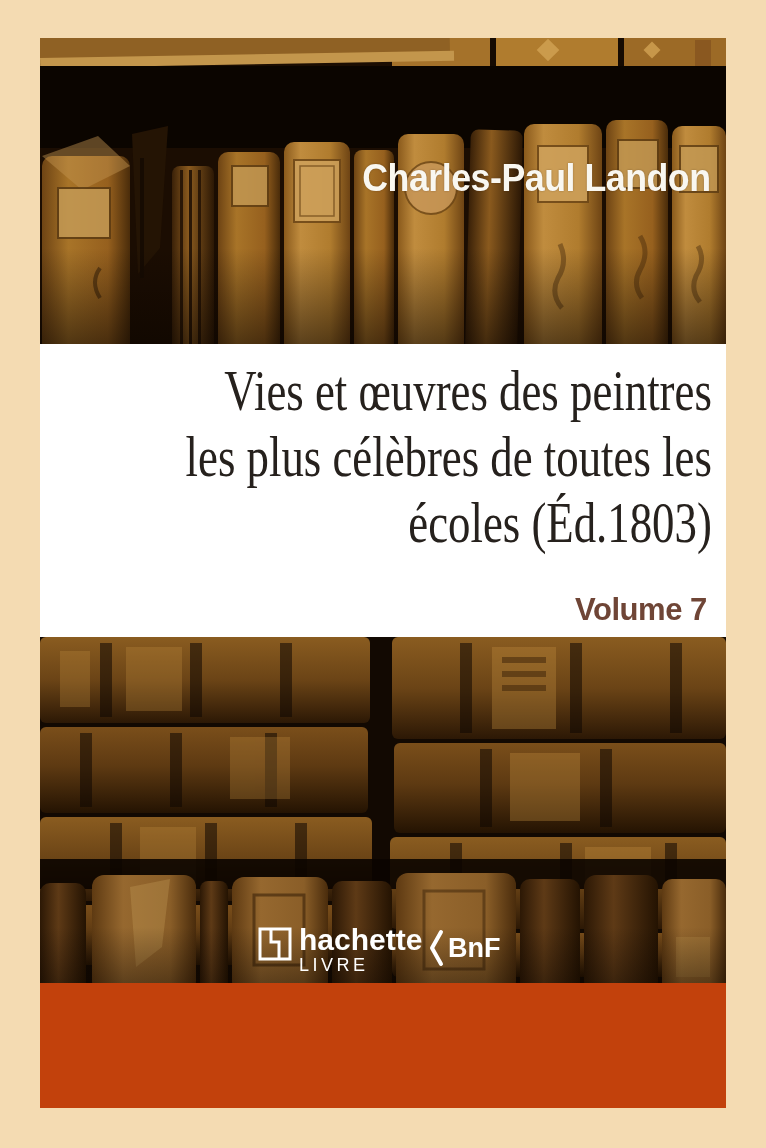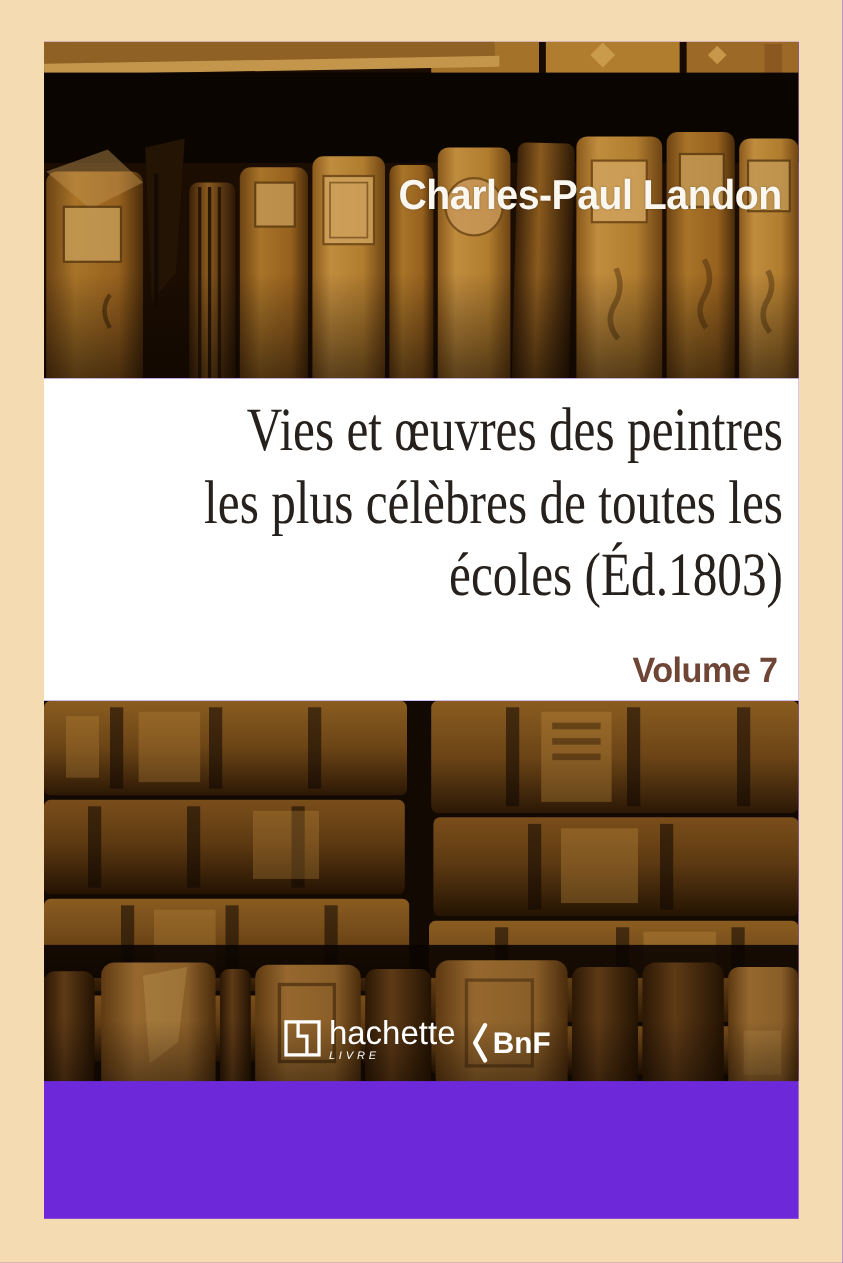--- a/index.html
+++ b/index.html
@@ -4,21 +4,21 @@
 <style>
   html,body{margin:0;padding:0;}
   body{
     width:766px;height:1148px;
     background:#f4dbb2;
     position:relative;overflow:hidden;
     font-family:"Liberation Sans", sans-serif;
   }
   .photo{
     position:absolute;left:40px;top:38px;width:686px;height:1070px;
-    background:#6d28d9;
+    background:#c2410c;
   }
   .panel{position:relative;overflow:hidden;}
   .top-panel{height:306px;}
   .bottom-panel{height:346px;}
   .panel svg.bg{position:absolute;left:0;top:0;width:100%;height:100%;display:block;}
 
   .author{
     position:absolute;right:15px;top:118px;
     color:#f9f7f0;font-weight:bold;font-size:38px;line-height:44px;
     letter-spacing:-0.5px;white-space:nowrap;
@@ -43,22 +43,22 @@
     letter-spacing:-0.5px;white-space:nowrap;
     transform:scaleX(.97);transform-origin:bottom right;
   }
 
   .logo-strip{position:absolute;left:0;bottom:14px;width:100%;height:44px;}
   .hachette{
     position:absolute;left:218px;top:2px;
     display:flex;align-items:flex-start;gap:7px;color:#ffffff;
   }
   .hachette .words{display:flex;flex-direction:column;line-height:1;}
-  .hachette .word-main{font-size:30px;font-weight:400;letter-spacing:0;line-height:26px;}
-  .hachette .word-sub{font-size:10px;letter-spacing:3.5px;margin-top:3px;font-style:italic;}
+  .hachette .word-main{font-size:30px;font-weight:700;letter-spacing:0;line-height:26px;}
+  .hachette .word-sub{font-size:18px;letter-spacing:3.5px;margin-top:3px;}
   .bnf{
     position:absolute;left:388px;top:4px;
     display:flex;align-items:center;gap:4px;color:#ffffff;
   }
   .bnf .word{font-size:27px;font-weight:bold;line-height:33px;letter-spacing:0;}
 </style>
 </head>
 <body>
 
 <div class="photo">

